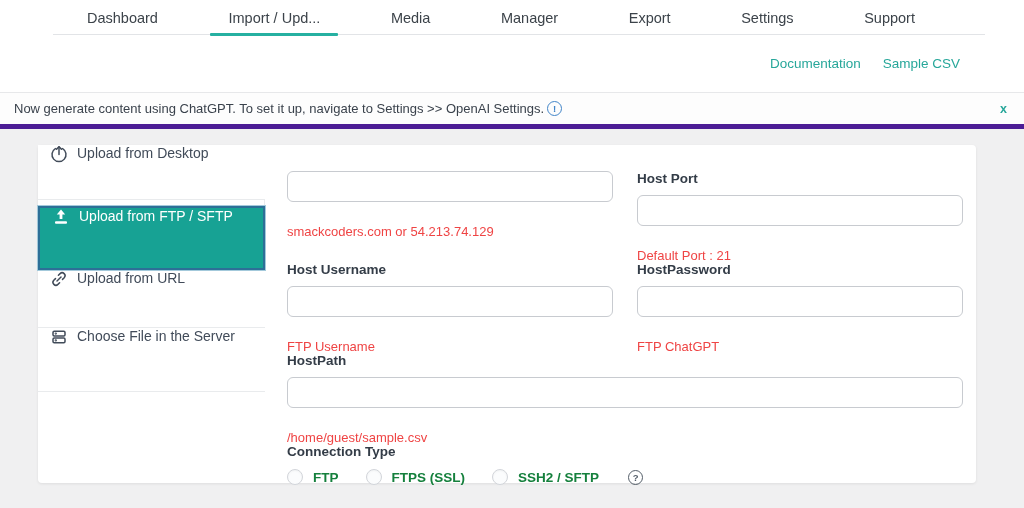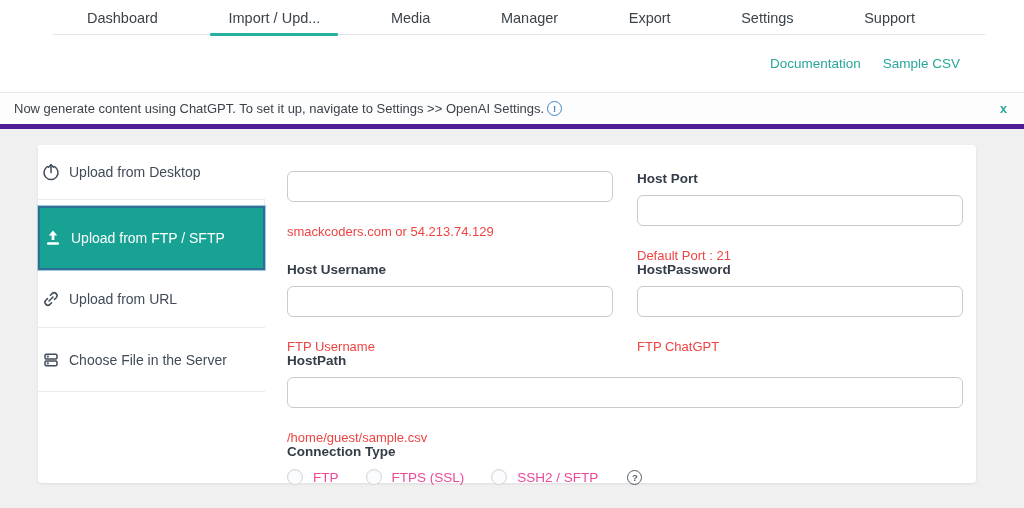--- a/index.html
+++ b/index.html
@@ -45,22 +45,22 @@
   }
 
   
   .card {
     position:absolute; left:38px; top:145px; width:938px; height:338px;
     background:#ffffff; border-radius:4px; box-shadow:0 1px 3px rgba(0,0,0,.08);
   }
   
   .side { position:absolute; left:0; top:0; width:227px; height:247px; border-right:1px solid #e9ebed; }
   .side-item {
-    position:absolute; left:0; width:227px; display:flex; align-items:center; gap:9px;
-    padding-left:4px; font-size:14px; color:#414b59; cursor:pointer; background:#fff;
+    position:absolute; left:0; width:227px; display:flex; gap:9px;
+    padding-left:12px; font-size:14px; color:#414b59; cursor:pointer; background:#fff;
   }
   .side-item .icn { display:inline-flex; width:18px; height:18px; flex:0 0 auto; }
   .si-0 { top:0;    height:55px; border-bottom:1px solid #e9ebed; }
   .si-1 { top:61px; height:64px; background:#17a294; color:#ffffff;
           border:2px solid #2d6f97; box-shadow:0 0 0 1px #a3c9db; width:227px; }
   .si-2 { top:125px; height:58px; border-bottom:1px solid #e9ebed; }
   .si-3 { top:183px; height:64px; border-bottom:1px solid #e9ebed; }
 
   
   .fg { position:absolute; }
@@ -75,21 +75,21 @@
   .fg-username  { left:249px; top:117px; width:326px; }
   .fg-password  { left:599px; top:117px; width:326px; }
   .fg-hostpath  { left:249px; top:208px; width:676px; }
   .fg-conn      { left:249px; top:299px; width:676px; }
   .radio-row { display:flex; align-items:center; margin-top:10px; }
   .radio {
     width:16px; height:16px; border-radius:50%; border:1px solid #d2d5da;
     background:#fbfcfd; box-shadow:inset 0 1px 2px rgba(0,0,0,.04);
     margin-right:10px; cursor:pointer; flex:0 0 auto;
   }
-  .radio-label { font-size:13.5px; color:#ec4899; font-weight:normal; margin-right:27px; white-space:nowrap; }
+  .radio-label { font-size:13.5px; color:#15803d; font-weight:bold; margin-right:27px; white-space:nowrap; }
   .help-badge {
     display:inline-flex; align-items:center; justify-content:center;
     width:15px; height:15px; border-radius:50%; border:1.4px solid #545e69;
     color:#545e69; font-size:9.5px; font-weight:bold; cursor:pointer; margin-left:2px;
   }
 </style>
 </head>
 <body>
 
 <div class="page">

